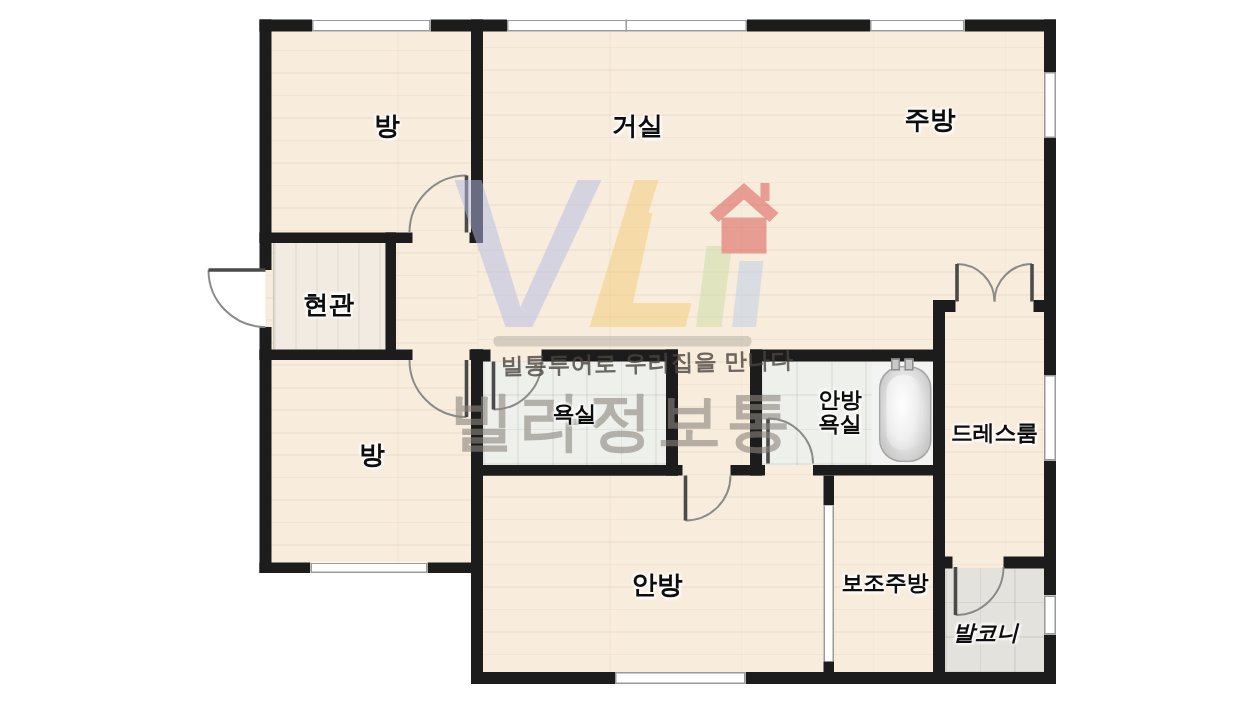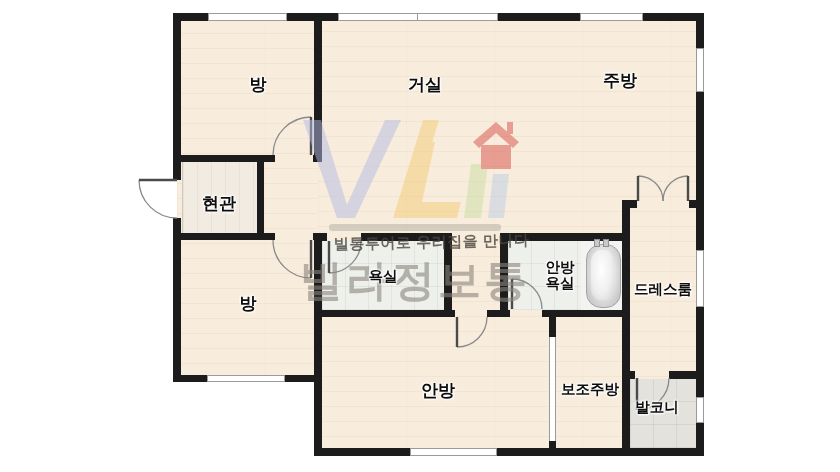--- a/index.html
+++ b/index.html
@@ -190,15 +190,15 @@
   <div class="abs lbl" style="left:219px;top:203px;">현관</div>
   <div class="abs lbl sm" style="left:383px;top:276px;">욕실</div>
   <div class="abs lbl sm two" style="left:560px;top:275px;">
     <div>안방</div>
     <div>욕실</div>
   </div>
   <div class="abs lbl sm" style="left:663px;top:289px;">드레스룸</div>
   <div class="abs lbl" style="left:248px;top:303px;">방</div>
   <div class="abs lbl" style="left:438px;top:390px;">안방</div>
   <div class="abs lbl sm" style="left:590px;top:389px;">보조주방</div>
-  <div class="abs lbl sm" style="left:657px;top:407px;">발코니</div>
+  <div class="abs lbl sm" style="left:657px;top:422px;font-style:italic;">발코니</div>
 
 </div>
 
 </body></html>

